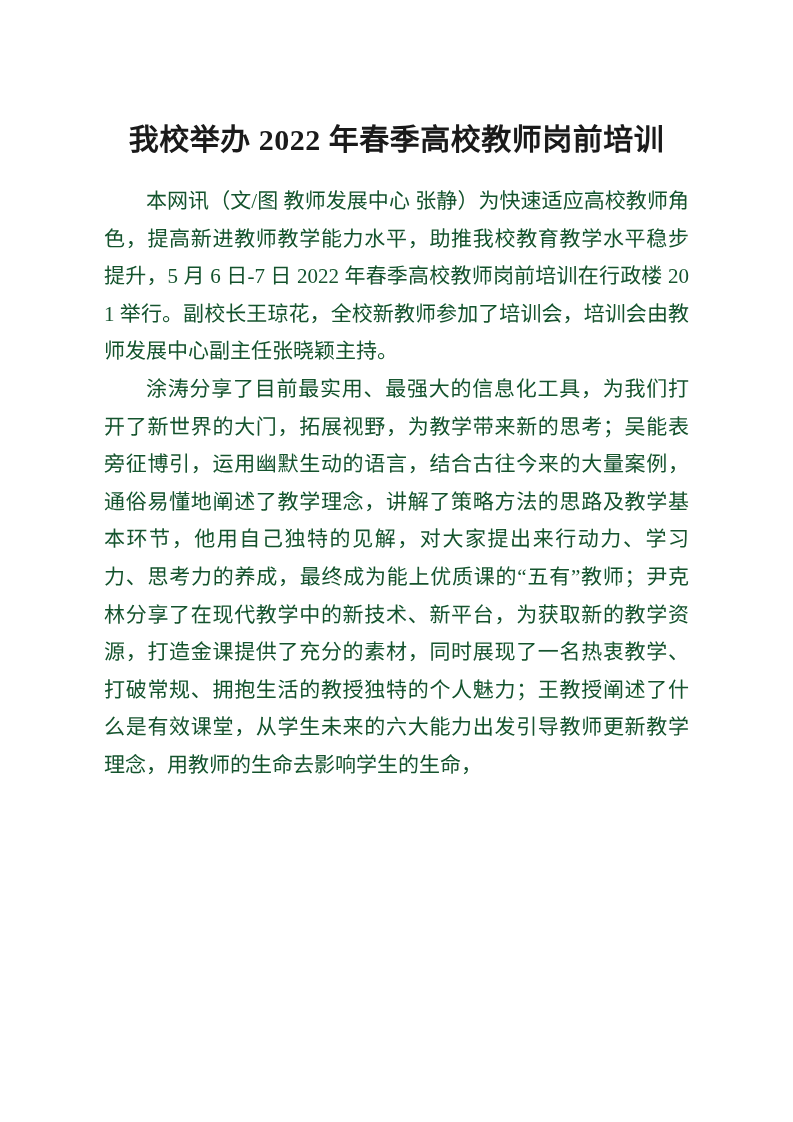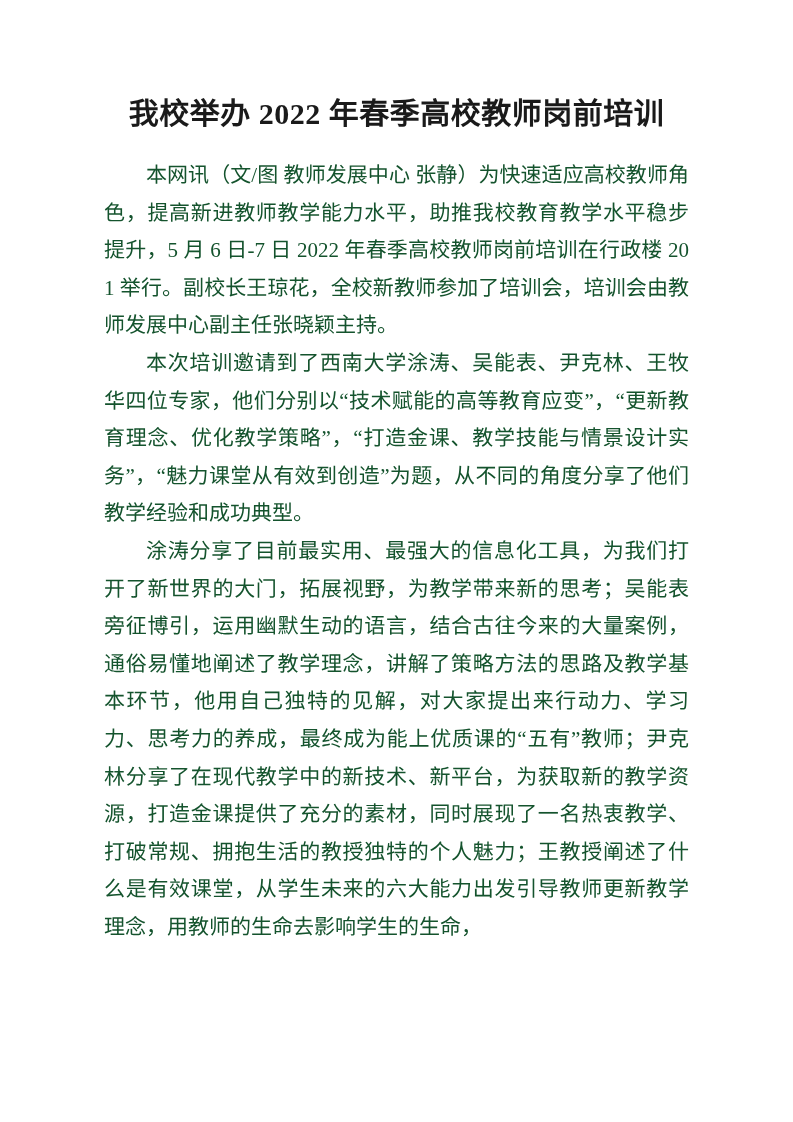--- a/index.html
+++ b/index.html
@@ -7,21 +7,21 @@
     margin: 0;
     padding: 0;
     background: #ffffff;
   }
   .page {
     position: relative;
     width: 777px;
     height: 1122px;
     box-sizing: border-box;
     margin: 0 auto;
-    padding: 94px 96px 40px 96px;
+    padding: 120px 96px 40px 96px;
     background: #ffffff;
     overflow: hidden;
     font-family: "Liberation Serif", "DejaVu Serif", serif;
   }
   .doc-title {
     margin: 0 0 24px 0;
     font-size: 30px;
     line-height: 39px;
     font-weight: bold;
     text-align: center;
@@ -39,15 +39,14 @@
     font-weight: 400;
     word-break: break-all;
   }
 </style>
 </head>
 <body>
 
 <div class="page">
   <h1 class="doc-title">我校举办 2022 年春季高校教师岗前培训</h1>
   <p class="doc-para">本网讯（文/图 教师发展中心 张静）为快速适应高校教师角色，提高新进教师教学能力水平，助推我校教育教学水平稳步提升，5 月 6 日-7 日 2022 年春季高校教师岗前培训在行政楼 201 举行。副校长王琼花，全校新教师参加了培训会，培训会由教师发展中心副主任张晓颖主持。</p>
-  <p class="doc-para">本次培训邀请到了西南大学涂涛、吴能表、尹克林、王牧华四位专家，他们分别以“技术赋能的高等教育应变”，“更新教育理念、优化教学策略”，“打造金课、教学技能与情景设计实务”，“魅力课堂从有效到创造”为题，从不同的角度分享了他们教学经验和成功典型。</p>
   <p class="doc-para">涂涛分享了目前最实用、最强大的信息化工具，为我们打开了新世界的大门，拓展视野，为教学带来新的思考；吴能表旁征博引，运用幽默生动的语言，结合古往今来的大量案例，通俗易懂地阐述了教学理念，讲解了策略方法的思路及教学基本环节，他用自己独特的见解，对大家提出来行动力、学习力、思考力的养成，最终成为能上优质课的“五有”教师；尹克林分享了在现代教学中的新技术、新平台，为获取新的教学资源，打造金课提供了充分的素材，同时展现了一名热衷教学、打破常规、拥抱生活的教授独特的个人魅力；王教授阐述了什么是有效课堂，从学生未来的六大能力出发引导教师更新教学理念，用教师的生命去影响学生的生命，</p>
 </div>
 
 </body></html>

